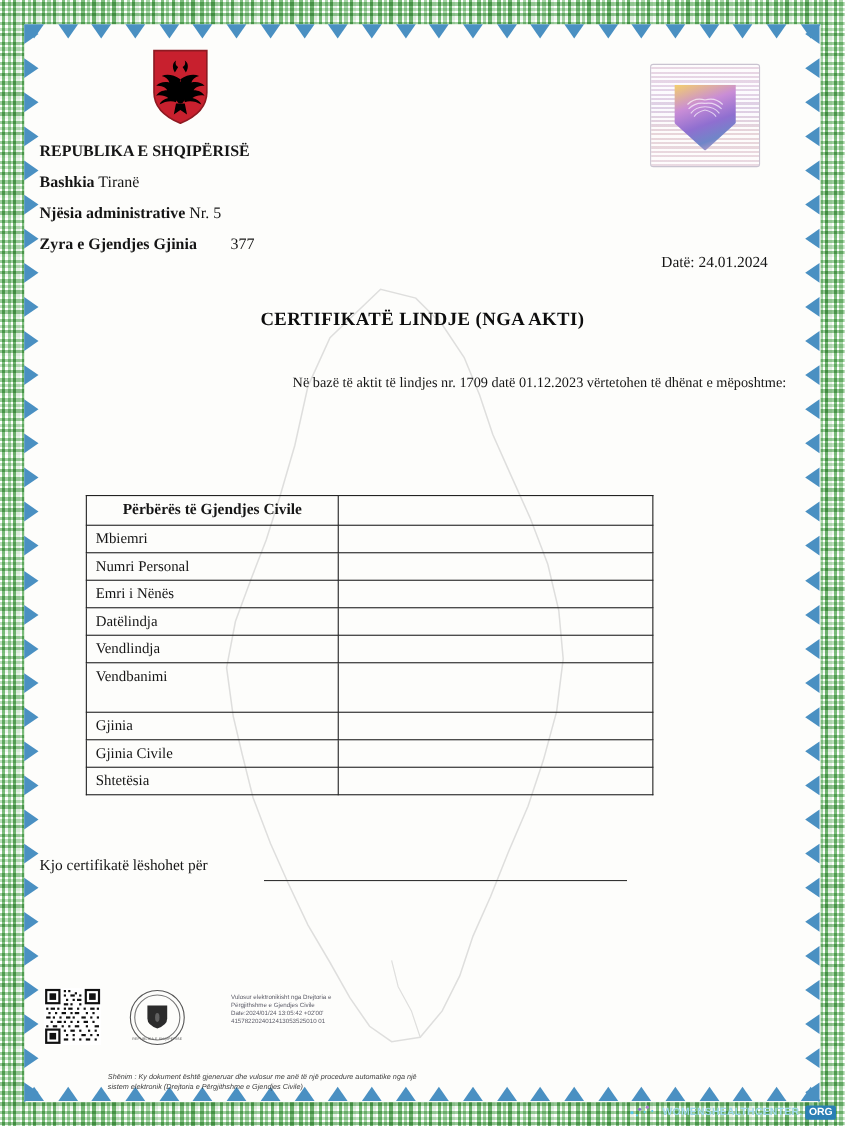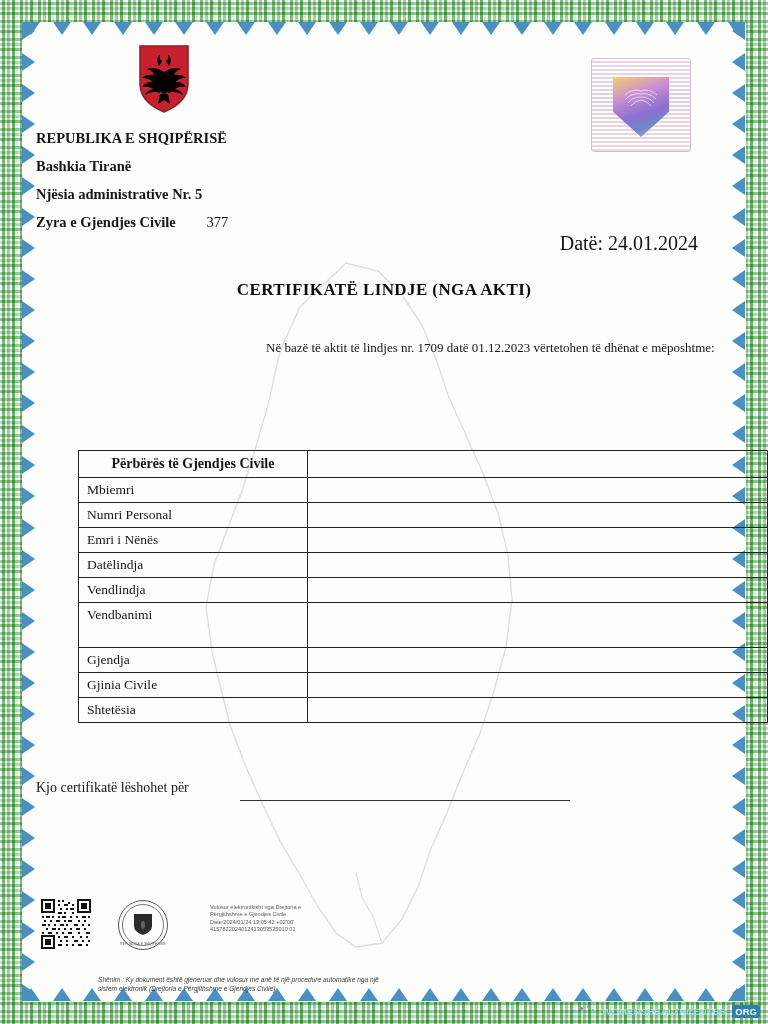--- a/index.html
+++ b/index.html
@@ -82,34 +82,34 @@
     width:56px;height:60px;
     background:linear-gradient(160deg,#f4d06a 0%,#c98dd6 32%,#8f6fd0 58%,#6f86c8 78%,#e7a9c6 100%);
     clip-path:polygon(0 0,100% 0,100% 58%,50% 100%,0 58%);
     box-shadow:0 0 3px rgba(120,90,150,.5);
   }
   .holo-eagle{position:absolute;left:50%;top:26px;transform:translateX(-50%);width:44px;height:30px;opacity:.9;}
 
   .hdr{position:absolute;left:14px;top:102px;font-size:14.5px;color:#151515;line-height:28px;}
   .hdr .ln{white-space:nowrap;}
   .hdr b{font-weight:bold;}
-  .hdr .val{font-weight:bold;margin-top:24px;}
+  .hdr .val{font-weight:normal;margin-top:24px;}
   .hdr .office-num{display:inline-block;margin-left:27px;font-weight:normal;}
 
-  .date-line{position:absolute;right:48px;top:210px;font-size:20px;color:#151515;}
+  .date-line{position:absolute;right:48px;top:210px;font-size:14px;color:#151515;}
 
   .title{
     position:absolute;left:0;right:0;top:258px;text-align:center;
     font-size:17px;font-weight:bold;letter-spacing:.4px;color:#0d0d0d;
   }
 
   .intro{position:absolute;left:244px;top:318px;font-size:13px;color:#151515;white-space:nowrap;}
 
   table.data{
-    position:absolute;left:56px;top:428px;width:690px;
+    position:absolute;left:56px;top:428px;width:516px;
     border-collapse:collapse;font-size:13.5px;color:#151515;
   }
   table.data td{
     border:1px solid #222;
     padding:4px 8px;
     height:16px;
     vertical-align:top;
   }
   table.data td.lbl{width:212px;}
   table.data td.val{width:auto;}
@@ -329,21 +329,21 @@
       <div class="ln"><b>REPUBLIKA E SHQIPËRISË</b></div>
       <div class="ln">
         <b>Bashkia</b>
         <span class="val">Tiranë</span>
       </div>
       <div class="ln">
         <b>Njësia administrative</b>
         <span class="val">Nr. 5</span>
       </div>
       <div class="ln">
-        <b>Zyra e Gjendjes Civile</b>
+        <b>Zyra e Gjendjes Gjinia</b>
         <span class="office-num">377</span>
       </div>
     </div>
 
     <div class="date-line">Datë: 24.01.2024</div>
 
     <div class="title">CERTIFIKATË LINDJE (NGA AKTI)</div>
 
     <div class="intro">Në bazë të aktit të lindjes nr. 1709 datë 01.12.2023 vërtetohen të dhënat e mëposhtme:</div>
 
@@ -371,21 +371,21 @@
         </tr>
         <tr>
           <td class="lbl">Vendlindja</td>
           <td class="val"></td>
         </tr>
         <tr class="tall">
           <td class="lbl">Vendbanimi</td>
           <td class="val"></td>
         </tr>
         <tr>
-          <td class="lbl">Gjendja</td>
+          <td class="lbl">Gjinia</td>
           <td class="val"></td>
         </tr>
         <tr>
           <td class="lbl">Gjinia Civile</td>
           <td class="val"></td>
         </tr>
         <tr>
           <td class="lbl">Shtetësia</td>
           <td class="val"></td>
         </tr>

